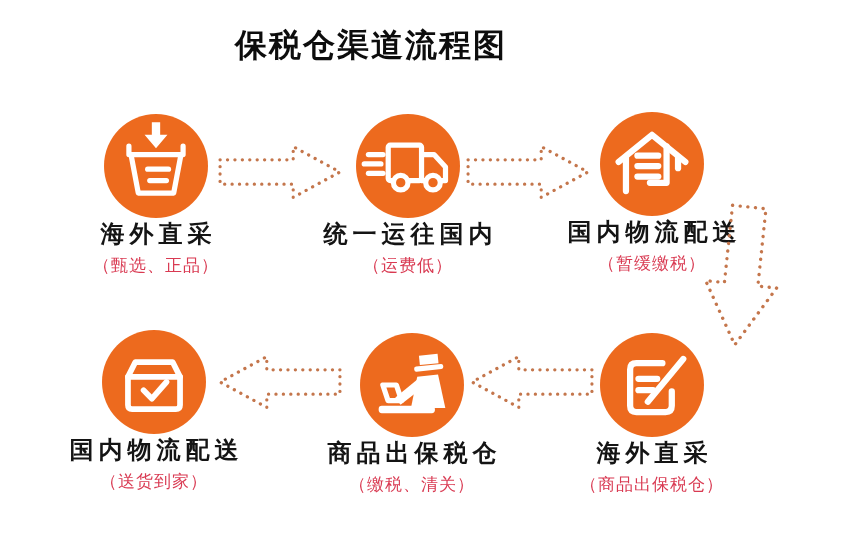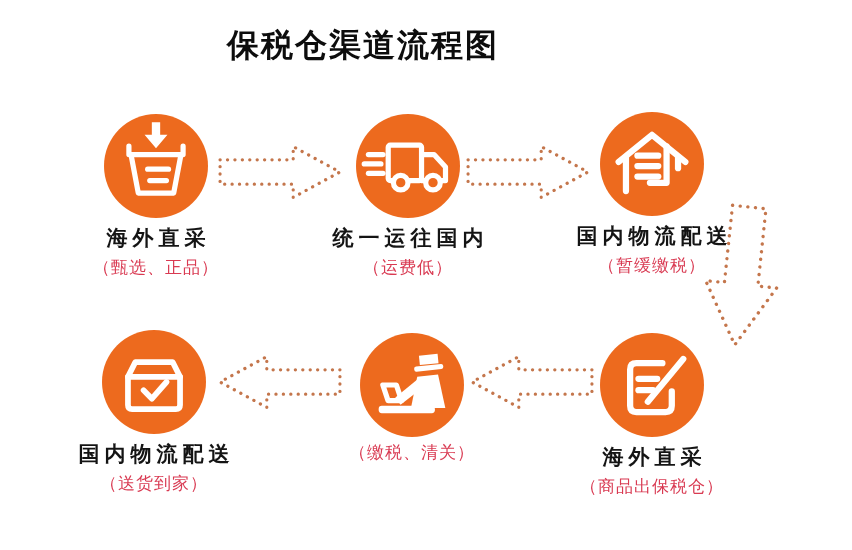--- a/index.html
+++ b/index.html
@@ -1,40 +1,40 @@
 <!DOCTYPE html>
 <html><head>
 <meta charset="utf-8">
 <style>
   html,body{margin:0;padding:0;background:#ffffff;}
   body{font-family:"Liberation Sans", sans-serif;}
   .canvas{position:relative;width:852px;height:550px;background:#ffffff;overflow:hidden;}
 
   .page-title{
-    position:absolute;left:0;top:24px;width:726px;text-align:center;
+    position:absolute;left:8px;top:24px;width:726px;text-align:center;
     font-size:32px;font-weight:800;color:#0d0d0d;letter-spacing:2px;
   }
 
   .step{position:absolute;width:240px;display:flex;flex-direction:column;align-items:center;}
   .s1{left:36px;top:114px;}
   .s2{left:288px;top:114px;text-align:center;}
   .s3{left:532px;top:112px;}
   .s4{left:532px;top:333px;}
   .s5{left:292px;top:333px;}
   .s6{left:34px;top:330px;}
 
   .circle{
     width:104px;height:104px;border-radius:50%;
     background:#ED6A1E;display:flex;align-items:center;justify-content:center;
     flex:0 0 auto;
   }
   .circle svg{display:block;}
 
   .label{
-    margin-top:6px;font-size:21px;font-weight:700;color:#141414;
+    font-size:24px;font-weight:700;color:#141414;
     letter-spacing:5px;white-space:nowrap;text-indent:5px;
   }
   .sublabel{
     margin-top:4px;font-size:17px;font-weight:400;color:#D93A52;
     letter-spacing:1px;white-space:nowrap;
   }
 
   .arrow{position:absolute;}
   .arr-r1{left:216px;top:142px;}
   .arr-r2{left:464px;top:142px;}
@@ -120,20 +120,21 @@
     <div class="circle">
       <svg width="100" height="100" viewBox="0 0 96 96">
         <rect x="55" y="19" width="18" height="9" fill="#fff" transform="rotate(-6 64 23)"></rect>
         <rect x="50" y="29" width="28" height="5" rx="2" fill="#fff" transform="rotate(-6 64 31)"></rect>
         <polygon points="53,40 73,38 80,70 47,70" fill="#fff"></polygon>
         <polygon points="54,42 32,60 37,67 59,50" fill="#fff"></polygon>
         <path d="M20 48 H33 L38 63 H25 Z" fill="none" stroke="#fff" stroke-width="5" stroke-linejoin="round"></path>
         <rect x="16" y="68" width="54" height="7" rx="3" fill="#fff"></rect>
       </svg>
     </div>
+    <div class="label">商品出保税仓</div>
     <div class="sublabel">（缴税、清关）</div>
   </div>
 
   <div class="step s6">
     <div class="circle">
       <svg width="100" height="100" viewBox="0 0 96 96">
         <g fill="none" stroke="#fff" stroke-width="5.5" stroke-linecap="round" stroke-linejoin="round">
           <path d="M30 29 H66 L73 43 H23 Z"></path>
           <path d="M23 43 V70 Q23 74 27 74 H69 Q73 74 73 70 V43"></path>
           <path d="M38 56 L46 64 L60 48"></path>

